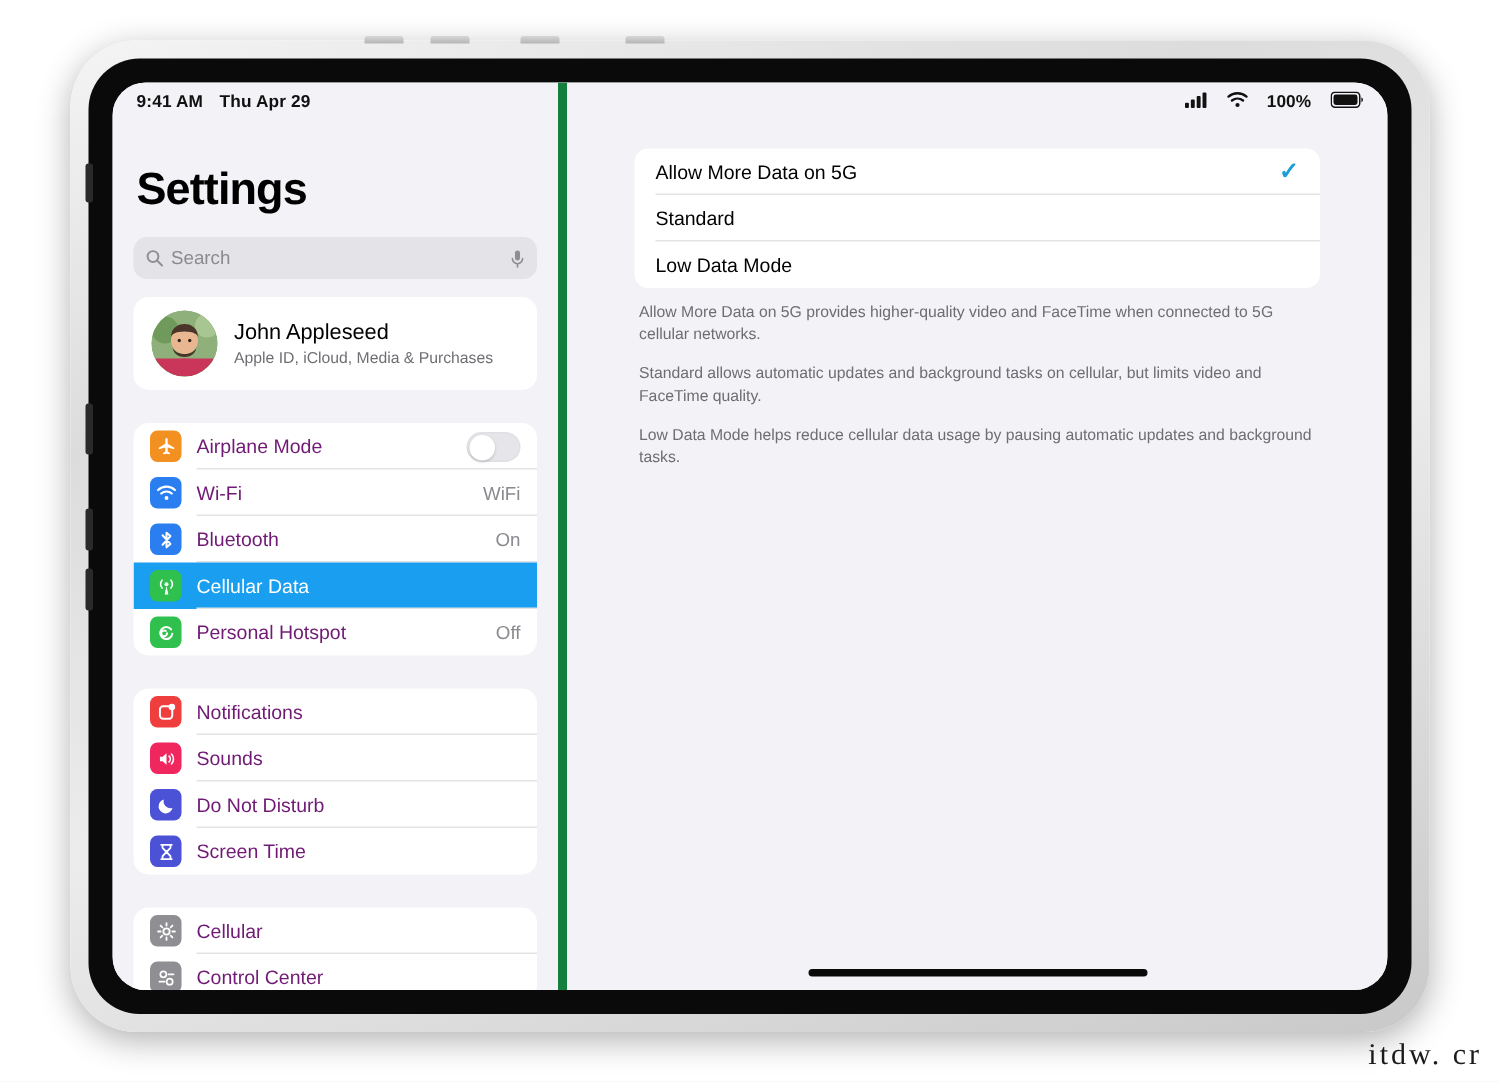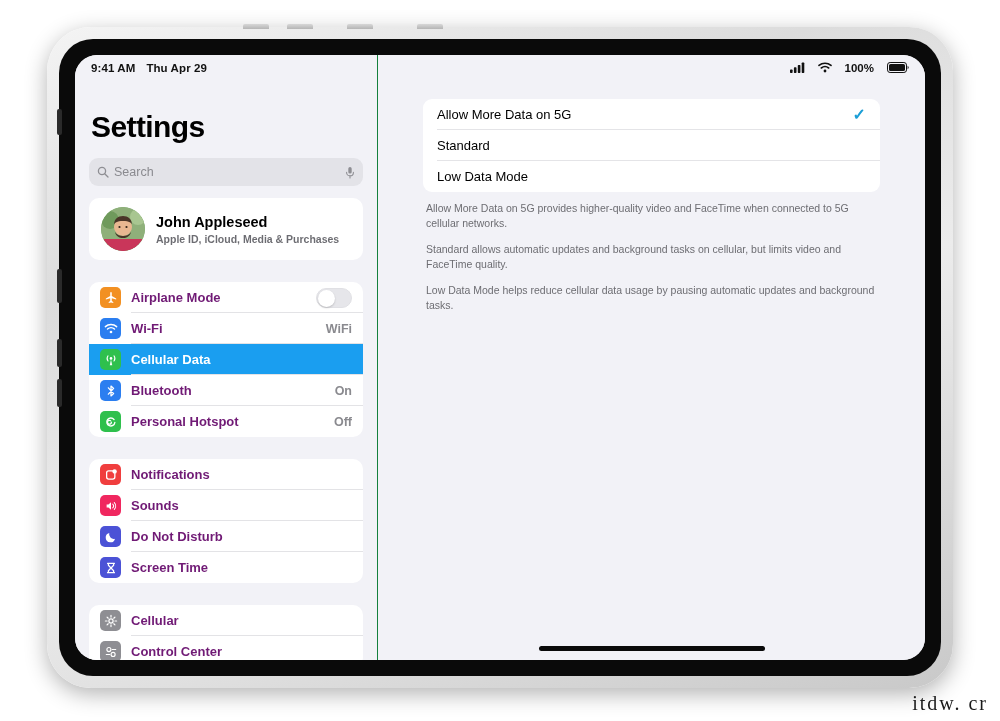--- a/index.html
+++ b/index.html
@@ -43,21 +43,21 @@
   }
   .left-port {
     position: absolute; left: -2px; width: 5px;
     background: #2a2a2a; border-radius: 2px;
   }
 
   
   #sidebar {
     width: 303px; flex: 0 0 303px;
     background: #f2f2f7;
-    border-right: 1px solid #15803d;
+    border-right: 6px solid #15803d;
     position: relative;
     overflow: hidden;
   }
   .statusbar {
     height: 26px;
     display: flex; align-items: center;
     padding: 0 0 0 16px;
     font-size: 11.5px; font-weight: bold; color: #111;
     letter-spacing: .1px;
   }
@@ -82,21 +82,20 @@
     font-family: "Liberation Sans", sans-serif;
   }
   .search-wrap input::placeholder { color: #8a8a8f; }
   .mic { color:#8e8e93; display:flex; }
 
   .card {
     margin: 0 14px 0 14px;
     background: #fff;
     border-radius: 10px;
     overflow: hidden;
-    font-weight: bold;
   }
   .card + .card-gap { height: 22px; }
 
   .profile-row {
     display: flex; align-items: center;
     padding: 9px 12px; gap: 11px;
   }
   .avatar {
     width: 44px; height: 44px; border-radius: 50%;
     flex: 0 0 44px; overflow: hidden; position: relative;
@@ -288,39 +287,39 @@
                   <svg width="14" height="14" viewBox="0 0 16 16">
                     <path d="M1.6 5.3a9.4 9.4 0 0 1 12.8 0" stroke="#fff" stroke-width="1.7" fill="none" stroke-linecap="round"></path>
                     <path d="M4 8a6 6 0 0 1 8 0" stroke="#fff" stroke-width="1.7" fill="none" stroke-linecap="round"></path>
                     <circle cx="8" cy="11.4" r="1.5" fill="#fff"></circle>
                   </svg>
                 </div>
                 <div class="row-label">Wi-Fi</div>
                 <div class="row-value">WiFi</div>
                 <div class="sep"></div>
               </div>
+              <div class="row">
+                <div class="icon-sq" style="background: rgb(43, 126, 240);">
+                  <svg width="14" height="14" viewBox="0 0 16 16">
+                    <path d="M5 4.4 11 11l-3 2.6V2.4L11 5 5 11.6" stroke="#fff" stroke-width="1.5" fill="none" stroke-linejoin="round" stroke-linecap="round"></path>
+                  </svg>
+                </div>
+                <div class="row-label">Bluetooth</div>
+                <div class="row-value">On</div>
+                <div class="sep"></div>
+              </div>
               <div class="row selected">
                 <div class="icon-sq" style="background: rgb(47, 192, 77);">
                   <svg width="14" height="14" viewBox="0 0 16 16">
                     <circle cx="8" cy="6.2" r="1.5" fill="#fff"></circle>
                     <path d="M8 7.5 6.6 14h2.8z" fill="#fff"></path>
                     <path d="M4.6 3.2a5 5 0 0 0 0 6M11.4 3.2a5 5 0 0 1 0 6" stroke="#fff" stroke-width="1.2" fill="none" stroke-linecap="round"></path>
                   </svg>
                 </div>
                 <div class="row-label">Cellular Data</div>
-                <div class="sep"></div>
-              </div>
-              <div class="row">
-                <div class="icon-sq" style="background: rgb(43, 126, 240);">
-                  <svg width="14" height="14" viewBox="0 0 16 16">
-                    <path d="M5 4.4 11 11l-3 2.6V2.4L11 5 5 11.6" stroke="#fff" stroke-width="1.5" fill="none" stroke-linejoin="round" stroke-linecap="round"></path>
-                  </svg>
-                </div>
-                <div class="row-label">Bluetooth</div>
-                <div class="row-value">On</div>
                 <div class="sep"></div>
               </div>
               <div class="row">
                 <div class="icon-sq" style="background: rgb(47, 192, 77);">
                   <svg width="14" height="14" viewBox="0 0 16 16">
                     <path d="M11.5 5.2a4.6 4.6 0 1 0 .9 3.4" stroke="#fff" stroke-width="1.6" fill="none" stroke-linecap="round"></path>
                     <path d="M8.4 8.2a2.2 2.2 0 1 1-.9-1.7" stroke="#fff" stroke-width="1.5" fill="none" stroke-linecap="round"></path>
                   </svg>
                 </div>
                 <div class="row-label">Personal Hotspot</div>

